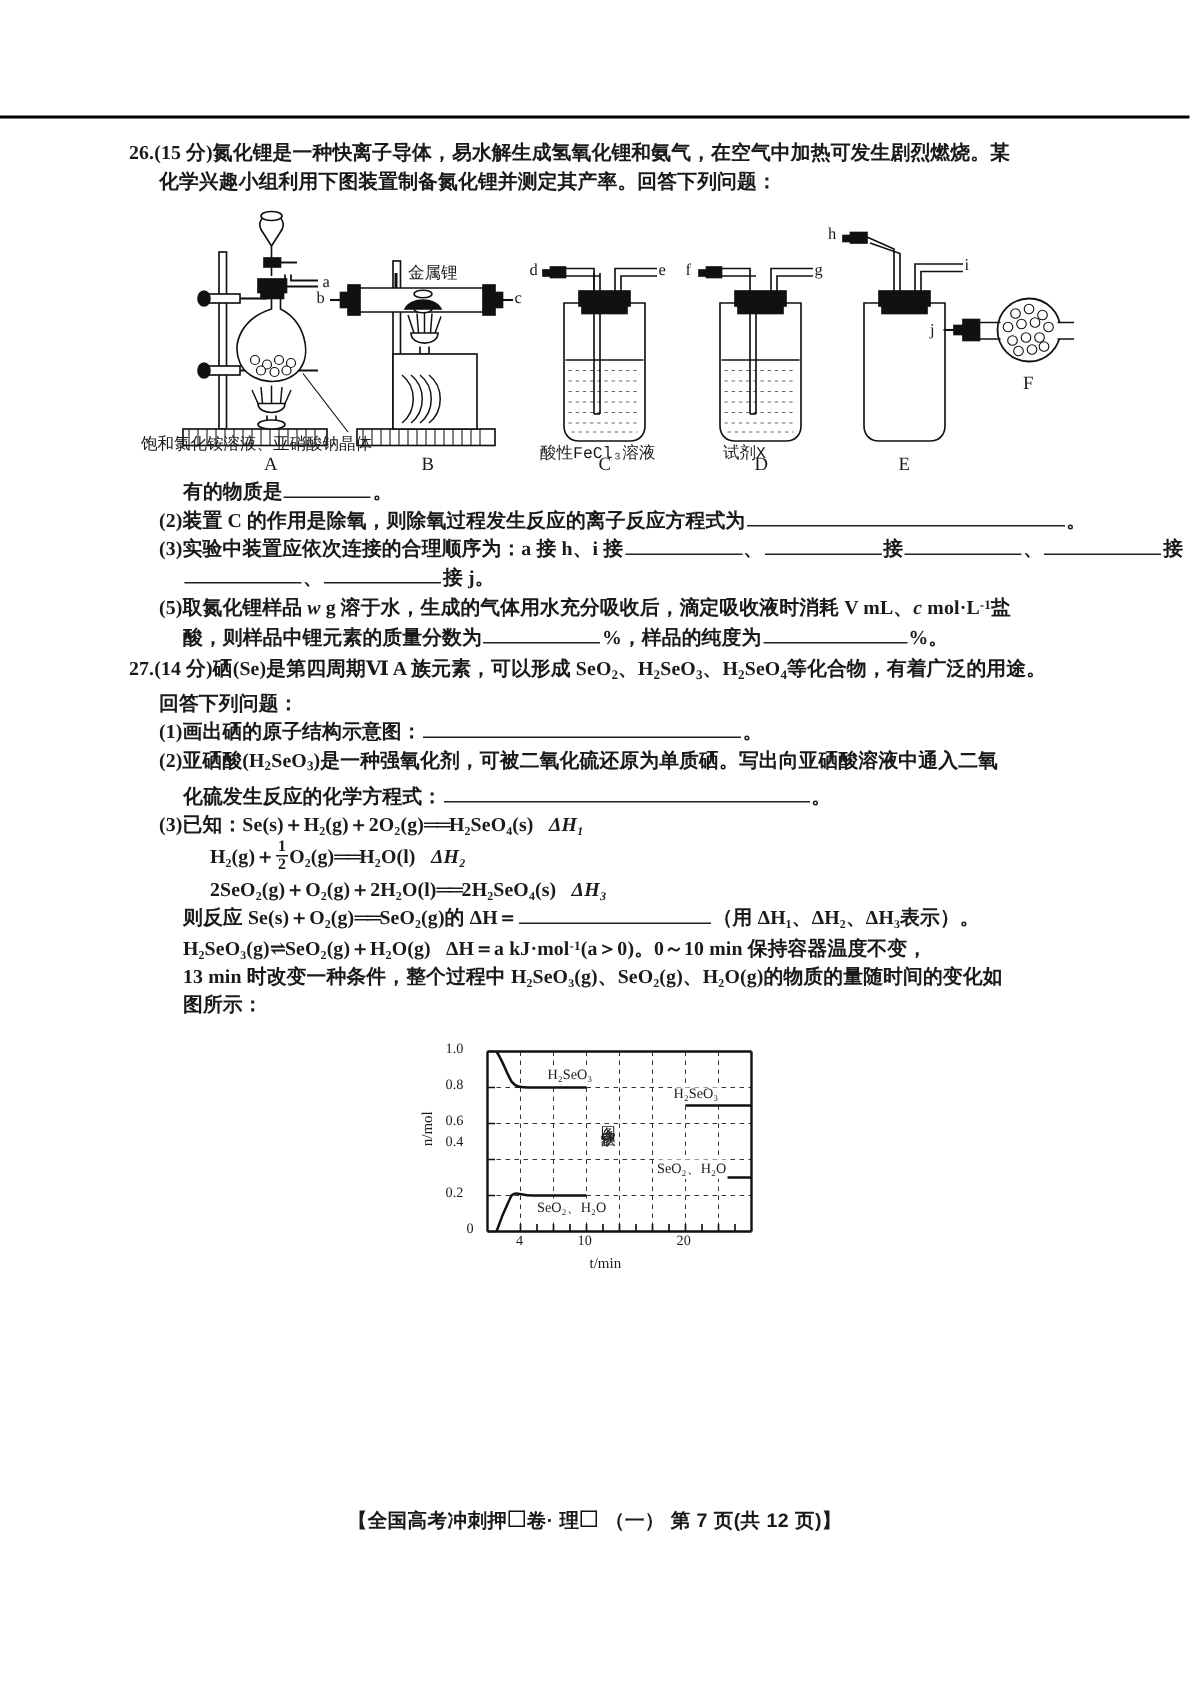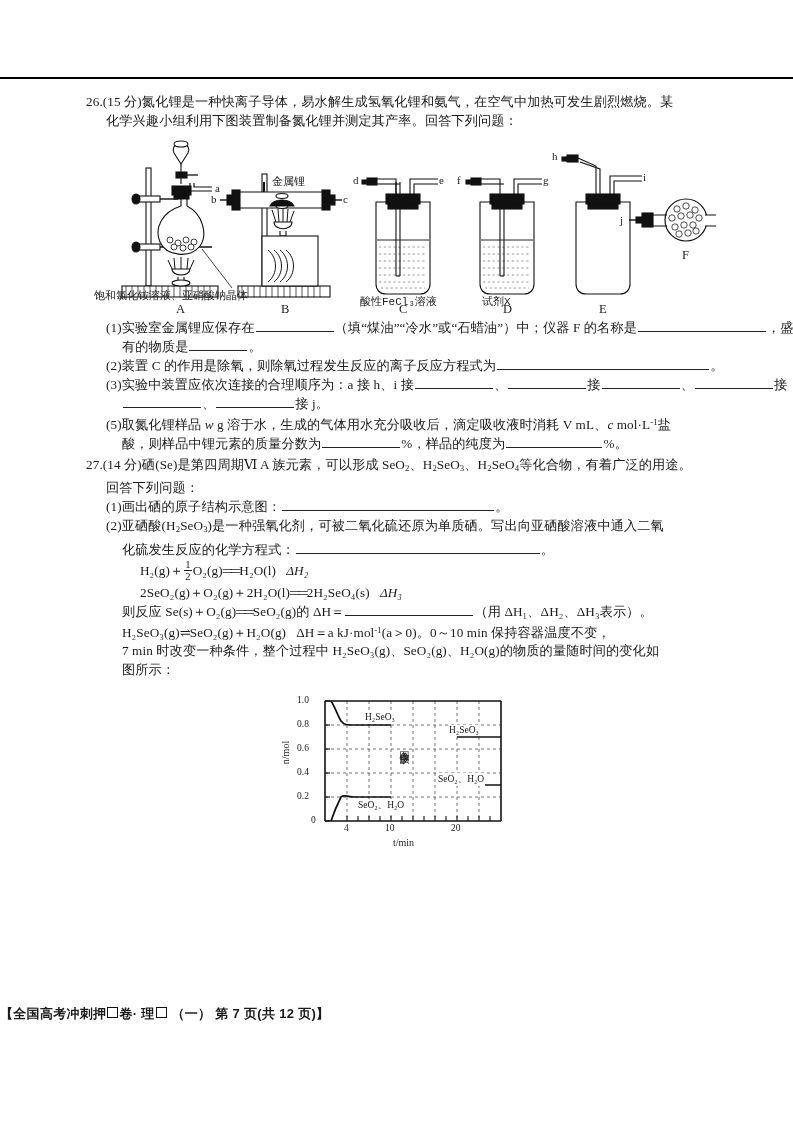--- a/index.html
+++ b/index.html
@@ -21,21 +21,21 @@
     position: absolute; left: 0; right: 0; top: 77px;
     border-top: 2px solid #000;
   }
 
   .body-col {
     position: absolute;
     left: 86px; top: 92px; width: 630px;
   }
 
   
-  .q-block { margin-bottom: 2px; }
+  .q-block { margin-bottom: 2px; font-weight: bold; }
   .line {
     font-size: 13.2px;
     line-height: 19px;
     letter-spacing: 0.1px;
     white-space: nowrap;
   }
   .line.wrap { white-space: normal; }
   .indent1 { padding-left: 20px; }
   .indent2 { padding-left: 36px; }
   .indent3 { padding-left: 54px; }
@@ -102,21 +102,21 @@
     position: relative;
     margin: 6px auto 0 auto;
     width: 232px; height: 172px;
   }
   .chart-wrap svg { display: block; }
 
   
   .footer {
     position: absolute;
     left: 0; right: 0; top: 1005px;
-    text-align: left;
+    text-align: center;
     font-size: 13px;
     font-weight: bold;
     font-family: "Liberation Sans", "DejaVu Sans", sans-serif;
     letter-spacing: 0.3px;
   }
   .footer .sq {
     display: inline-block;
     width: 9px; height: 9px;
     border: 1.3px solid #111;
     vertical-align: 0px;
@@ -369,23 +369,20 @@
 
       <span class="fig-letter" style="left:90px; top:166px;">A</span>
       <span class="fig-letter" style="left:195px; top:166px;">B</span>
       <span class="fig-letter" style="left:313px; top:166px;">C</span>
       <span class="fig-letter" style="left:417px; top:166px;">D</span>
       <span class="fig-letter" style="left:513px; top:166px;">E</span>
       <span class="fig-letter" style="left:596px; top:112px;">F</span>
     </div>
 
     <div class="q-block">
-      <div class="line indent1">
-        <span>(1)</span><span>实验室金属锂应保存在</span><span class="blank b-m"></span><span>（填“煤油”“冷水”或“石蜡油”）中；仪器 F 的名称是</span><span class="blank b-xl"></span><span>，盛</span>
-      </div>
       <div class="line indent2">
         <span>有的物质是</span><span class="blank b-s"></span><span>。</span>
       </div>
 
       <div class="line indent1">
         <span>(2)</span><span>装置 C 的作用是除氧，则除氧过程发生反应的离子反应方程式为</span><span class="blank b-huge"></span><span>。</span>
       </div>
 
       <div class="line indent1">
         <span>(3)</span><span>实验中装置应依次连接的合理顺序为：a 接 h、i 接</span><span class="blank b-m"></span><span>、</span><span class="blank b-m"></span><span>接</span><span class="blank b-m"></span><span>、</span><span class="blank b-m"></span><span>接</span>
@@ -415,35 +412,38 @@
         <span>(1)</span><span>画出硒的原子结构示意图：</span><span class="blank b-huge"></span><span>。</span>
       </div>
 
       <div class="line indent1">
         <span>(2)</span><span>亚硒酸(H</span><sub>2</sub><span>SeO</span><sub>3</sub><span>)是一种强氧化剂，可被二氧化硫还原为单质硒。写出向亚硒酸溶液中通入二氧</span>
       </div>
       <div class="line indent2">
         <span>化硫发生反应的化学方程式：</span><span class="blank b-flex"></span><span>。</span>
       </div>
 
+      <div class="line indent1">
+        <span>(3)</span><span>已知：</span><span>Se(s)＋H₂(g)＋2O₂(g)</span><span class="eqarrow">══</span><span>H₂SeO₄(s)</span><span>&nbsp;&nbsp;&nbsp;</span><span class="it">ΔH₁</span>
+      </div>
       <div class="line indent3" style="line-height:24px;">
         <span>H₂(g)＋</span><span class="frac"><span class="num">1</span><span class="den">2</span></span><span>O₂(g)</span><span class="eqarrow">══</span><span>H₂O(l)</span><span>&nbsp;&nbsp;&nbsp;</span><span class="it">ΔH₂</span>
       </div>
       <div class="line indent3">
         <span>2SeO₂(g)＋O₂(g)＋2H₂O(l)</span><span class="eqarrow">══</span><span>2H₂SeO₄(s)</span><span>&nbsp;&nbsp;&nbsp;</span><span class="it">ΔH₃</span>
       </div>
       <div class="line indent2">
         <span>则反应 Se(s)＋O₂(g)</span><span class="eqarrow">══</span><span>SeO₂(g)的 ΔH＝</span><span class="blank b-xl"></span><span>（用 ΔH₁、ΔH₂、ΔH₃表示）。</span>
       </div>
 
       <div class="line indent2">
         <span>H₂SeO₃(g)</span><span class="eqarrow">⇌</span><span>SeO₂(g)＋H₂O(g)</span><span>&nbsp;&nbsp;&nbsp;</span><span>ΔH＝a kJ·mol</span><sup>-1</sup><span>(a＞0)。0～10 min 保持容器温度不变，</span>
       </div>
       <div class="line indent2">
-        <span>7 min 时改变一种条件，整个过程中 H₂SeO₃(g)、SeO₂(g)、H₂O(g)的物质的量随时间的变化如</span>
+        <span>13 min 时改变一种条件，整个过程中 H₂SeO₃(g)、SeO₂(g)、H₂O(g)的物质的量随时间的变化如</span>
       </div>
       <div class="line indent2">
         <span>图所示：</span>
       </div>
     </div>
 
     <div class="chart-wrap">
       <svg width="232" height="172" viewBox="0 0 232 172">
 
         <g stroke="#333" stroke-width="0.7" stroke-dasharray="3,3">
@@ -500,21 +500,21 @@
 
         <line x1="172" y1="52" x2="216" y2="52" stroke="#111" stroke-width="1.7"></line>
 
         <path d="M46,136 C50,124 53,118 56,112 C59,109 62,112 70,112 L106,112" fill="none" stroke="#111" stroke-width="1.7"></path>
         <line x1="172" y1="100" x2="216" y2="100" stroke="#111" stroke-width="1.7"></line>
       </svg>
 
       <span style="position:absolute; left:12px; top:10px; font-size:9.5px;">1.0</span>
       <span style="position:absolute; left:12px; top:34px; font-size:9.5px;">0.8</span>
       <span style="position:absolute; left:12px; top:58px; font-size:9.5px;">0.6</span>
-      <span style="position:absolute; left:12px; top:82px; font-size:9.5px;">0.4</span>
+      <span style="position:absolute; left:12px; top:72px; font-size:9.5px;">0.4</span>
       <span style="position:absolute; left:12px; top:106px; font-size:9.5px;">0.2</span>
       <span style="position:absolute; left:26px; top:130px; font-size:9.5px;">0</span>
 
       <span style="position:absolute; left:-11px; top:62px; font-size:10px; transform:rotate(-90deg); transform-origin:center; white-space:nowrap;">n/mol</span>
 
       <span style="position:absolute; left:59px; top:138px; font-size:9.5px;">4</span>
       <span style="position:absolute; left:100px; top:138px; font-size:9.5px;">10</span>
       <span style="position:absolute; left:166px; top:138px; font-size:9.5px;">20</span>
       <span style="position:absolute; left:108px; top:152px; font-size:10px;">t/min</span>
 

